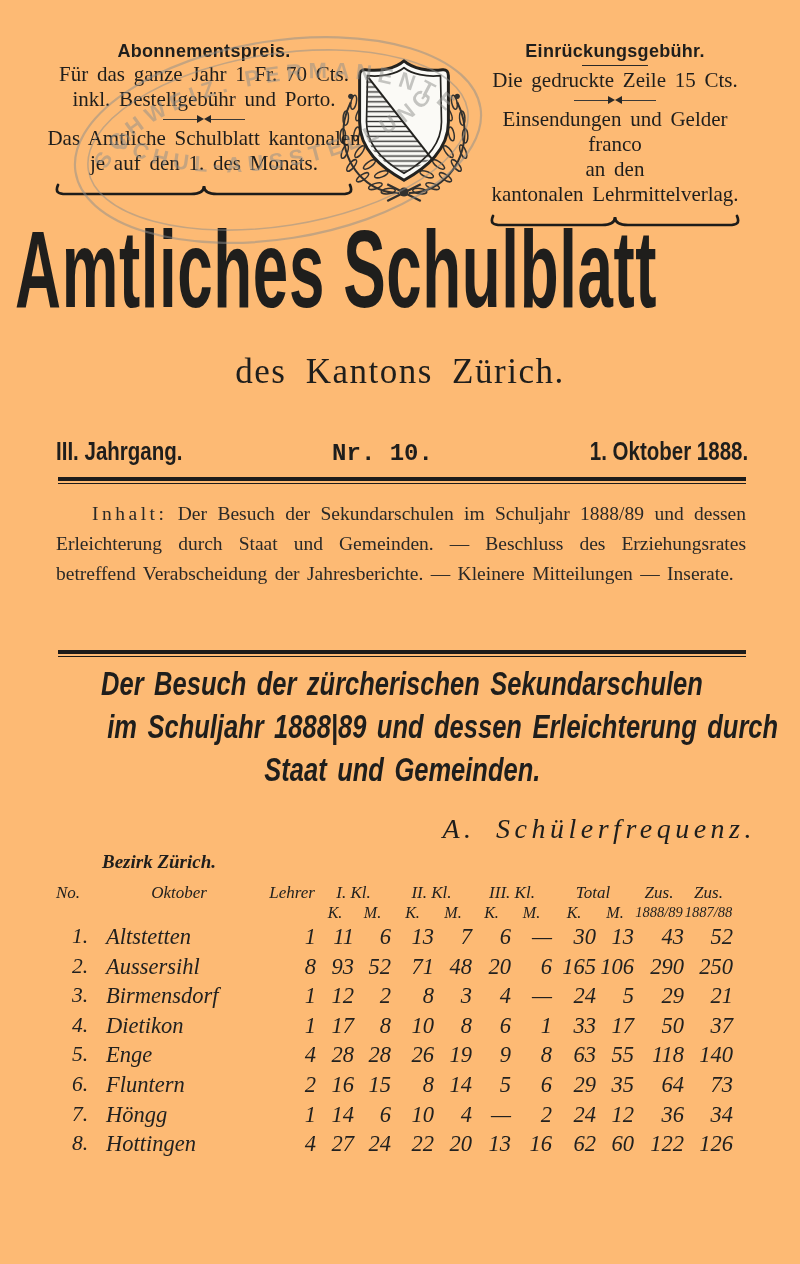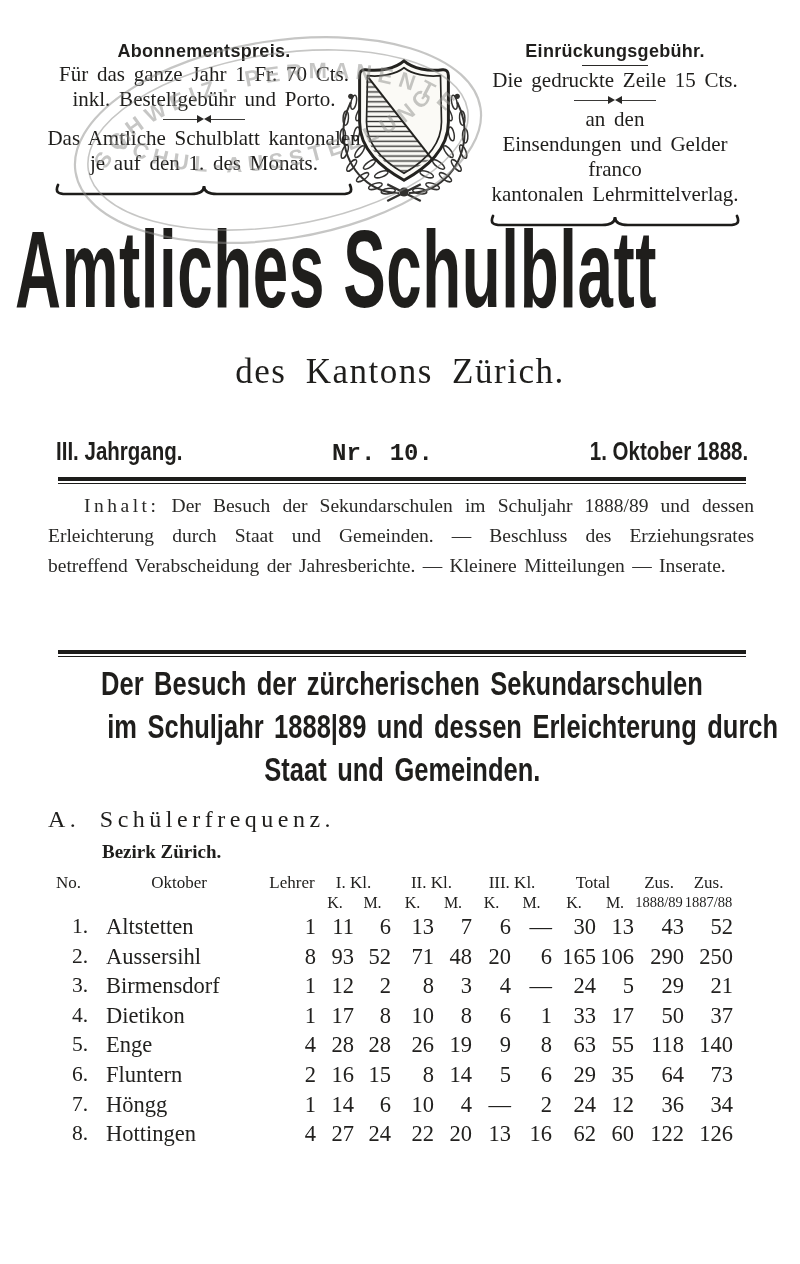--- a/index.html
+++ b/index.html
@@ -1,17 +1,17 @@
 <!DOCTYPE html>
 <html><head>
 <meta charset="utf-8">
 <style>
   html,body{margin:0;padding:0;}
   body{width:800px;height:1264px;overflow:hidden;background:#e9e9e7;}
-  .page{position:relative;width:800px;height:1264px;background:#ffffff;overflow:hidden;
+  .page{position:relative;width:800px;height:1264px;background:#fdba74;overflow:hidden;
         font-family:"Liberation Serif","DejaVu Serif",serif;color:#1f1e1c;}
 
   
   .mast-left{position:absolute;left:46px;top:40px;width:316px;text-align:center;z-index:2;}
   .mast-right{position:absolute;left:480px;top:40px;width:270px;text-align:center;z-index:2;}
   .mast-head{font-family:"Liberation Sans","DejaVu Sans",sans-serif;font-weight:700;
              font-size:18px;line-height:22px;letter-spacing:.3px;}
   .mast-line{font-size:21px;line-height:25px;word-spacing:3.5px;}
   .short-rule{width:66px;height:0;border-top:1.8px solid #2a2927;margin:3px auto 2px auto;}
   .orn{display:flex;align-items:center;justify-content:center;height:10px;margin:2px 0;}
@@ -44,30 +44,30 @@
   .issue-num{font-weight:700;font-size:24px;font-family:Liberation Mono, monospace;}
 
   .rule{position:absolute;left:58px;right:54px;height:2px;
         border-top:4.6px solid #1d1c1a;border-bottom:1.7px solid #1d1c1a;}
   .rule-1{top:477px;}
   .rule-2{top:650px;}
 
   
   .summary{position:absolute;top:491px;left:48px;width:706px;font-size:19.5px;
            line-height:29.8px;text-align:justify;word-spacing:2.5px;color:#2a2927;}
-  .summary p{margin:0;text-indent:36px;}
+  .summary p{margin:8px;text-indent:36px;}
   .spaced-label{letter-spacing:3.5px;}
 
   
-  .article{position:absolute;top:662px;left:48px;width:708px;}
+  .article{position:absolute;top:662px;left:48px;width:708px;font-style:italic;}
   .art-title{text-align:center;font-weight:700;line-height:43px;margin:0;}
   .art-title .line{display:inline-block;font-family:"Liberation Sans","DejaVu Sans",sans-serif;
       font-size:30px;white-space:nowrap;word-spacing:4px;transform:scale(.85,1.1);transform-origin:center center;}
-  .section-head{text-align:left;font-size:24px;letter-spacing:4.5px;word-spacing:9px;
-                margin-top:13px;line-height:30px;}
+  .section-head{text-align:right;font-size:28px;letter-spacing:4.5px;word-spacing:9px;
+                margin-top:23px;line-height:30px;}
   .art-par{margin:9px 2px 0 2px;font-size:21.5px;line-height:28.6px;text-align:justify;
            word-spacing:3px;text-indent:40px;}
   .tbl-title{font-weight:700;font-size:19px;margin:3px 0 0 54px;line-height:30px;}
 
   
   table{border-collapse:collapse;table-layout:fixed;margin-top:5px;color:#22211f;}
   th,td{padding:0;font-weight:400;overflow:visible;white-space:nowrap;}
   thead th{font-size:17px;line-height:21px;text-align:center;vertical-align:top;}
   .th-no{text-align:left;padding-left:8px;}
   .th-km{font-size:16px;line-height:19px;}
@@ -102,22 +102,22 @@
   <div class="mast-right">
     <div class="mast-head">Einrückungsgebühr.</div>
     <div class="short-rule"></div>
     <div class="mast-line">Die gedruckte Zeile 15 Cts.</div>
     <div class="orn">
       <span class="bar"></span>
         <span class="tri-r"></span>
         <span class="tri-l"></span>
         <span class="bar"></span>
     </div>
+    <div class="mast-line">Einsendungen und Gelder franco</div>
     <div class="mast-line">an den</div>
-    <div class="mast-line">Einsendungen und Gelder franco</div>
     <div class="mast-line">kantonalen Lehrmittelverlag.</div>
     <svg class="brace" width="252" height="16" viewBox="0 0 252 16">
       <path d="M4,4 C1,11 4,13 12,13 L113,13 Q126,13 126,5 Q126,13 139,13 L240,13 C248,13 251,11 248,4" fill="none" stroke="#1d1c1a" stroke-width="2.7" stroke-linecap="round"></path>
     </svg>
   </div>
 
   <svg class="emblem" viewBox="0 0 150 160">
     <defs>
       <pattern id="hatch" width="6" height="5" patternUnits="userSpaceOnUse">
         <line x1="0" y1="2.5" x2="6" y2="2.5" stroke="#32312f" stroke-width="1.4"></line>

